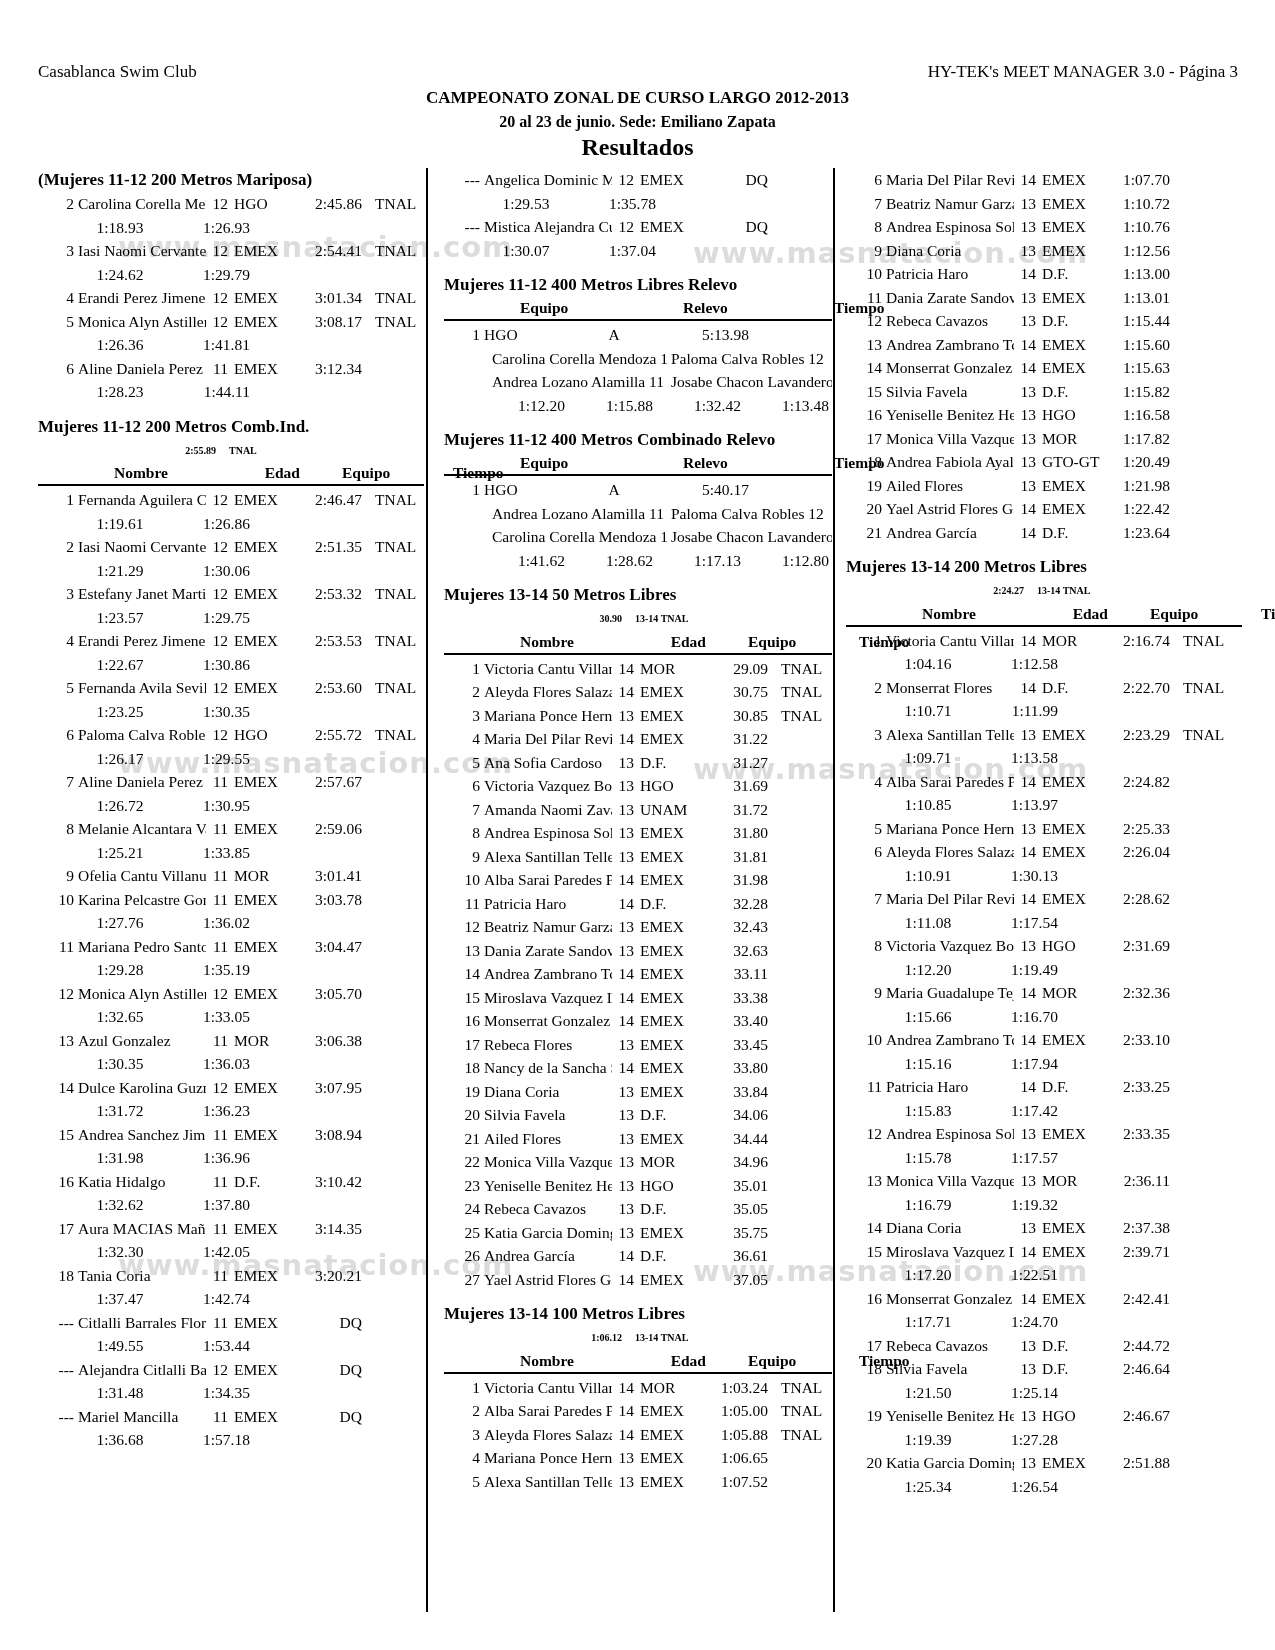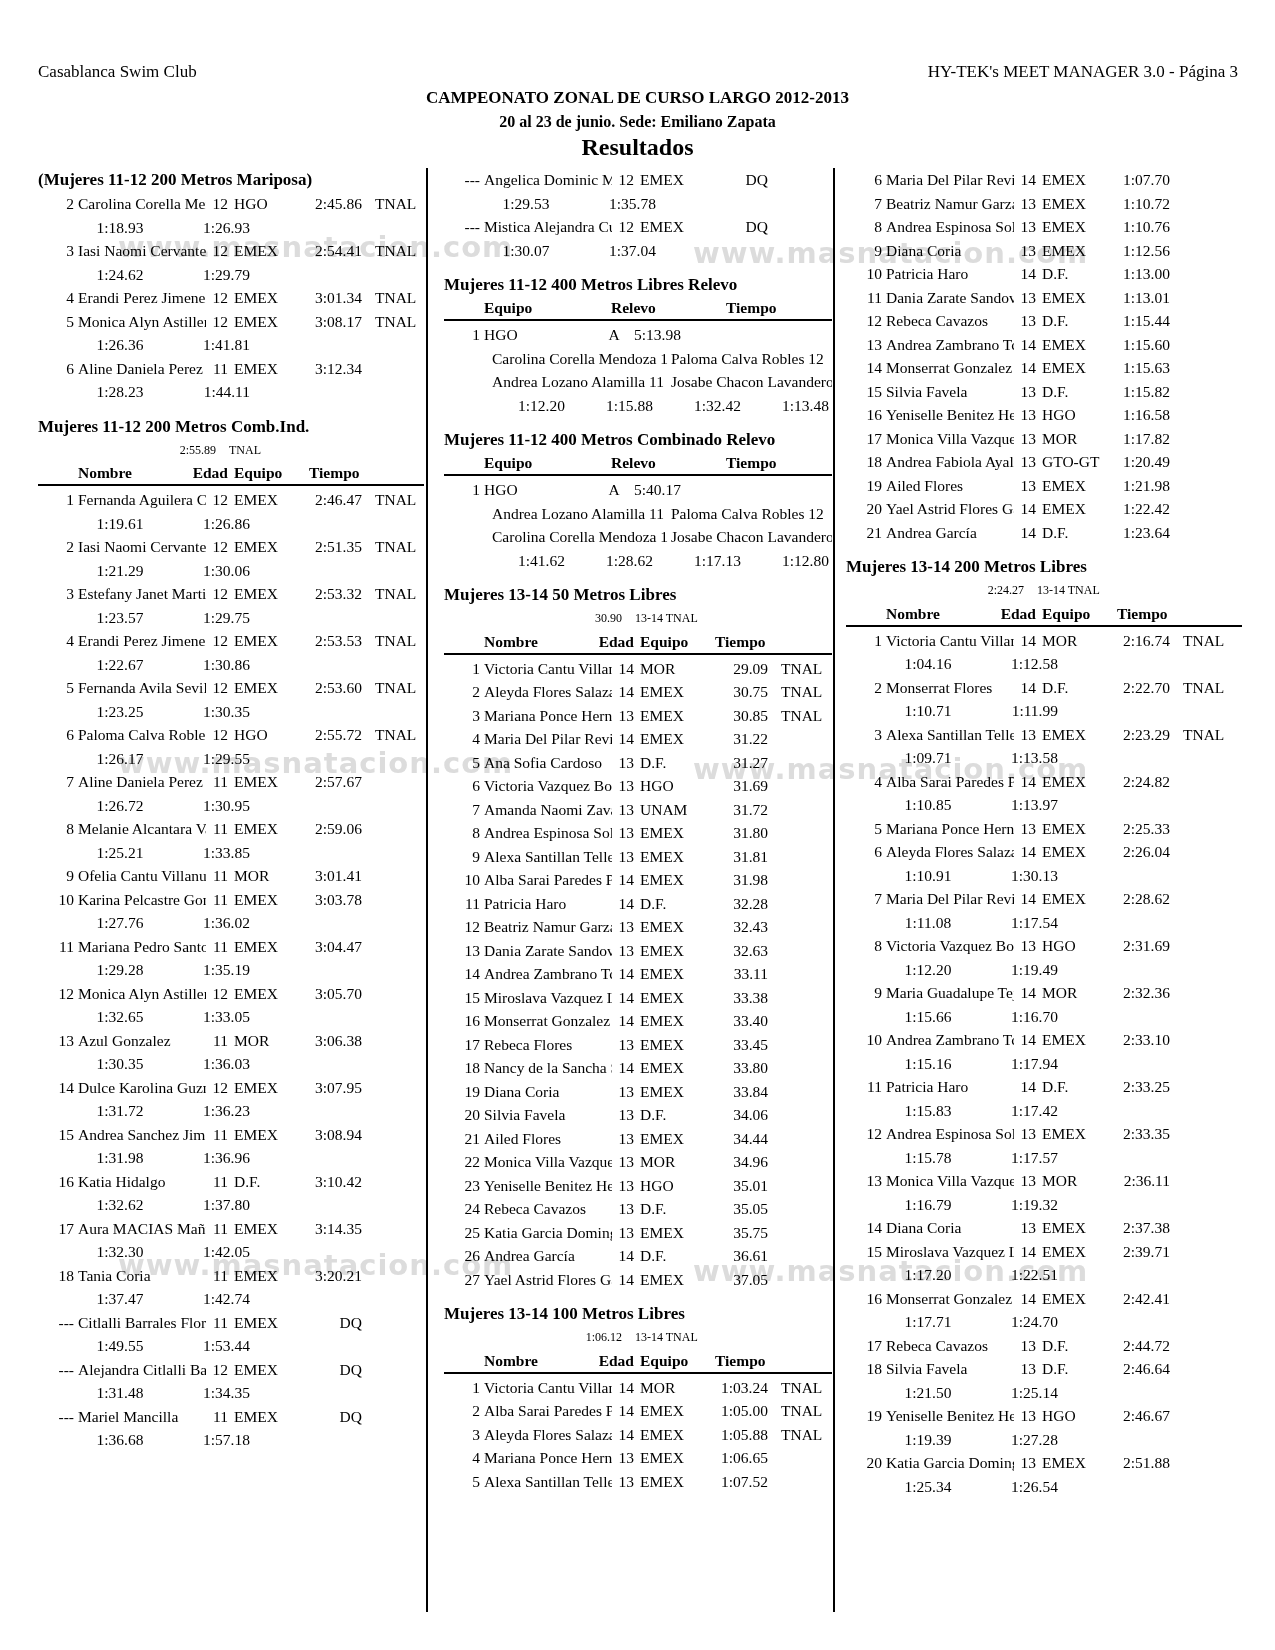--- a/index.html
+++ b/index.html
@@ -20,25 +20,25 @@
   .col { position:absolute; top:168px; z-index:1; }
   .col-0 { left:38px;  width:386px; }
   .col-1 { left:444px; width:388px; }
   .col-2 { left:846px; width:396px; }
   .vdiv { position:absolute; top:168px; width:2px; height:1444px; background:#000; z-index:1; }
   .vdiv-0 { left:426px; }
   .vdiv-1 { left:833px; }
   
   .heading { font-weight:bold; font-size:17px; line-height:24px; margin-top:11px; white-space:nowrap; }
   .col > .block:first-child .heading { margin-top:0; }
-  .record { font-weight:normal; font-size:12px; line-height:23.5px; }
+  .record { font-weight:bold; font-size:10px; line-height:23.5px; }
   .rec-val { display:inline-block; width:178px; text-align:right; }
   .rec-tag { margin-left:13px; }
   .thead { display:flex; font-weight:bold; font-size:15.5px; line-height:21px;
-           border-bottom:2.5px solid #000; padding-bottom:1px; margin-bottom:2px; }
+           border-bottom:2.5px solid #000; padding-bottom:1px; margin-bottom:2px;gap:36px; }
   .th-sp     { width:40px;  flex:none; }
   .th-nombre { width:110px; flex:none; }
   .th-edad   { width:40px;  flex:none; text-align:right; }
   .th-equipo { width:75px;  flex:none; margin-left:6px; }
   .th-tiempo { flex:none; }
   .th-r-equipo { width:127px; flex:none; }
   .th-r-relevo { width:115px; flex:none; }
   
   .row  { display:flex; font-size:15.5px; line-height:23.5px; }
   .place { width:36px; flex:none; text-align:right; white-space:pre; }
@@ -46,21 +46,21 @@
   .age   { width:22px; flex:none; text-align:right; }
   .team  { margin-left:6px; width:70px; flex:none; white-space:nowrap; overflow:hidden; }
   .time  { width:58px; flex:none; text-align:right; }
   .tag   { margin-left:13px; flex:none; }
   .splits { display:flex; font-size:15.5px; line-height:23.5px; padding-left:40px; }
   .sp1 { width:84px; flex:none; text-align:center; }
   .sp2 { width:88px; flex:none; text-align:right; }
   
   .r-team   { margin-left:4px; width:110px; flex:none; }
   .r-letter { width:40px; flex:none; text-align:center; }
-  .r-time   { width:115px; flex:none; }
+  .r-time   { width:115px; flex:none; text-align:right; }
   .r-sw { display:flex; font-size:15.5px; line-height:23.5px; padding-left:48px; }
   .r-sw .sw1 { width:179px; flex:none; white-space:nowrap; overflow:hidden; }
   .r-sw .sw2 { flex:1; white-space:nowrap; overflow:hidden; }
   .r-splits { display:flex; font-size:15.5px; line-height:23.5px; padding-left:33px; }
   .r-splits span { width:88px; flex:none; text-align:right; }
 </style>
 </head>
 <body>
 
 <div class="page">

